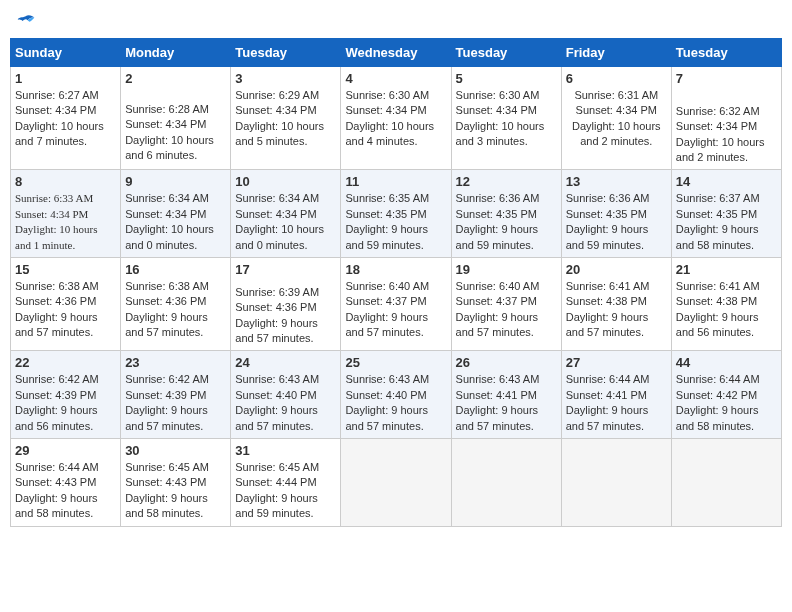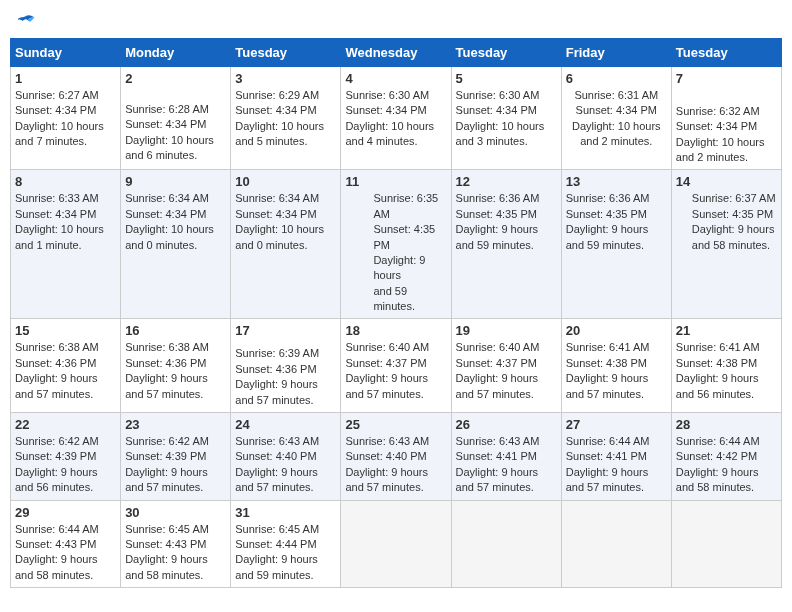--- a/index.html
+++ b/index.html
@@ -179,63 +179,63 @@
           <span class="day-number">7</span>
           <div class="day-info" style="white-space: pre-line; margin-top: 18px;">Sunrise: 6:32 AM
 Sunset: 4:34 PM
 Daylight: 10 hours
 and 2 minutes.</div>
         </td>
       </tr>
       <tr>
         <td>
           <span class="day-number">8</span>
-          <div class="day-info" style="white-space: pre-line;">Sunrise: 6:33 AM
+          <div class="day-info" style="white-space: pre-line; font-family: Liberation Serif, serif;">Sunrise: 6:33 AM
 Sunset: 4:34 PM
 Daylight: 10 hours
 and 1 minute.</div>
         </td>
         <td>
           <span class="day-number">9</span>
           <div class="day-info" style="white-space: pre-line;">Sunrise: 6:34 AM
 Sunset: 4:34 PM
 Daylight: 10 hours
 and 0 minutes.</div>
         </td>
         <td>
           <span class="day-number">10</span>
           <div class="day-info" style="white-space: pre-line;">Sunrise: 6:34 AM
 Sunset: 4:34 PM
 Daylight: 10 hours
 and 0 minutes.</div>
         </td>
         <td>
           <span class="day-number">11</span>
-          <div class="day-info" style="white-space: pre-line; margin-left: 28px;">Sunrise: 6:35 AM
+          <div class="day-info" style="white-space: pre-line;">Sunrise: 6:35 AM
 Sunset: 4:35 PM
 Daylight: 9 hours
 and 59 minutes.</div>
         </td>
         <td>
           <span class="day-number">12</span>
           <div class="day-info" style="white-space: pre-line;">Sunrise: 6:36 AM
 Sunset: 4:35 PM
 Daylight: 9 hours
 and 59 minutes.</div>
         </td>
         <td>
           <span class="day-number">13</span>
           <div class="day-info" style="white-space: pre-line;">Sunrise: 6:36 AM
 Sunset: 4:35 PM
 Daylight: 9 hours
 and 59 minutes.</div>
         </td>
         <td>
           <span class="day-number">14</span>
-          <div class="day-info" style="white-space: pre-line; margin-left: 16px;">Sunrise: 6:37 AM
+          <div class="day-info" style="white-space: pre-line;">Sunrise: 6:37 AM
 Sunset: 4:35 PM
 Daylight: 9 hours
 and 58 minutes.</div>
         </td>
       </tr>
       <tr>
         <td>
           <span class="day-number">15</span>
           <div class="day-info" style="white-space: pre-line;">Sunrise: 6:38 AM
 Sunset: 4:36 PM
@@ -322,21 +322,21 @@
 and 57 minutes.</div>
         </td>
         <td>
           <span class="day-number">27</span>
           <div class="day-info" style="white-space: pre-line;">Sunrise: 6:44 AM
 Sunset: 4:41 PM
 Daylight: 9 hours
 and 57 minutes.</div>
         </td>
         <td>
-          <span class="day-number">28</span>
+          <span class="day-number">44</span>
           <div class="day-info" style="white-space: pre-line;">Sunrise: 6:44 AM
 Sunset: 4:42 PM
 Daylight: 9 hours
 and 58 minutes.</div>
         </td>
       </tr>
       <tr>
         <td>
           <span class="day-number">29</span>
           <div class="day-info" style="white-space: pre-line;">Sunrise: 6:44 AM

